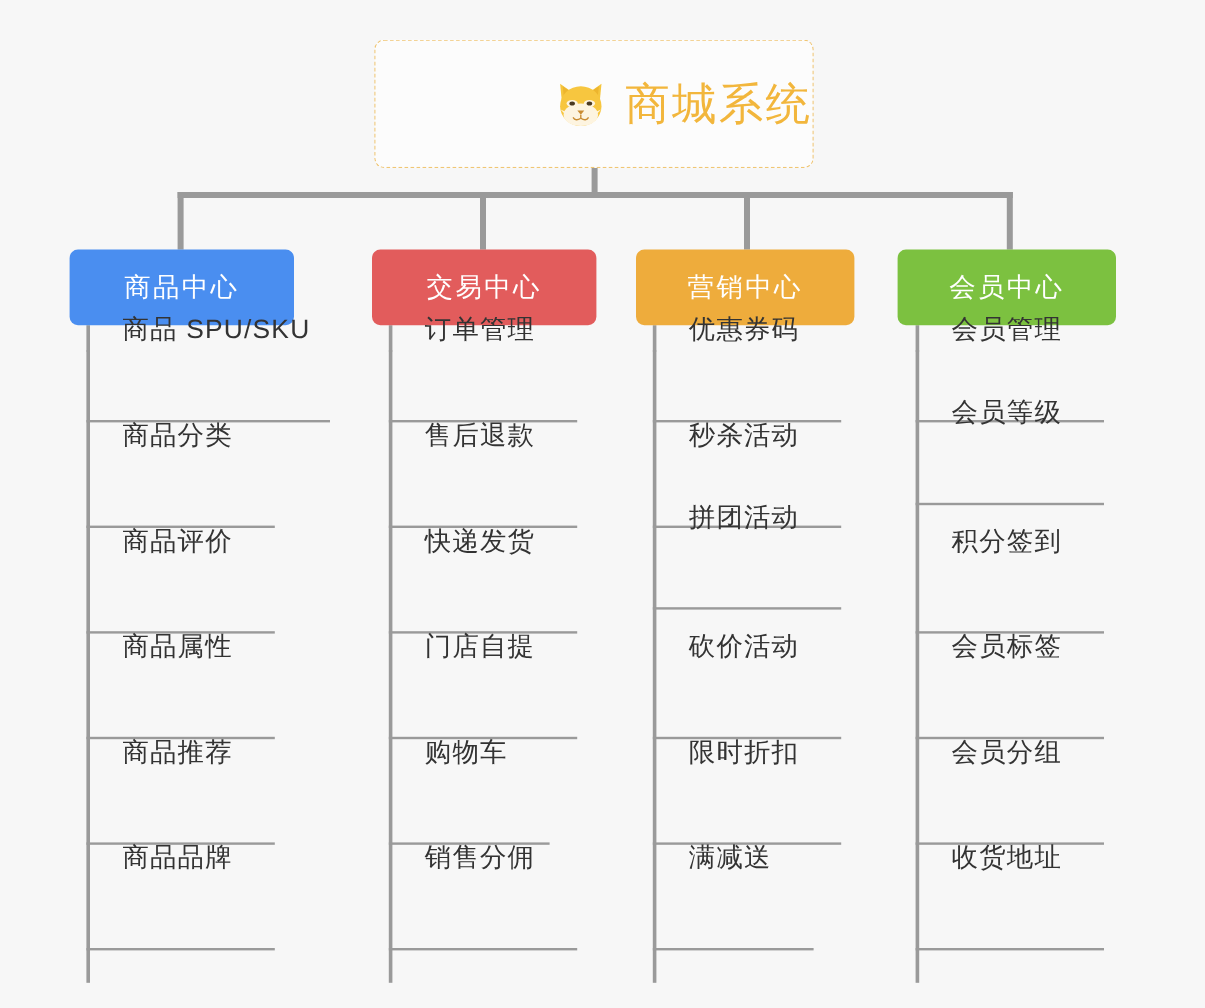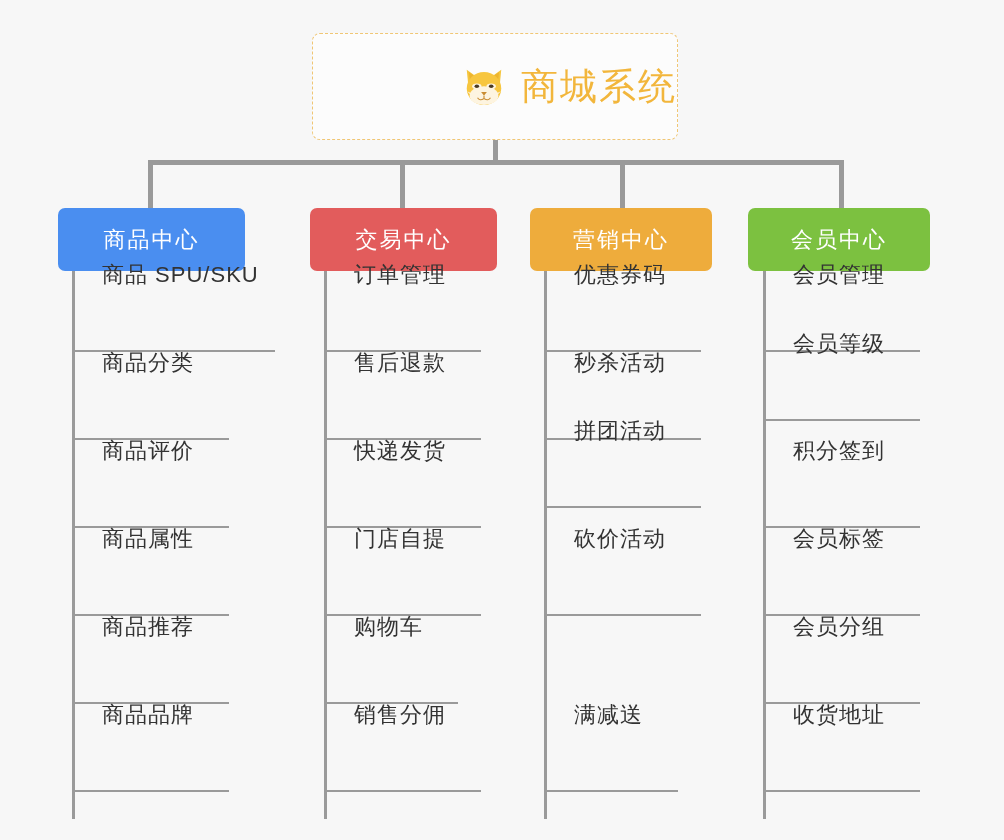--- a/index.html
+++ b/index.html
@@ -197,20 +197,23 @@
     </div>
   <div class="leaf" style="left: 544px; top: 352px; width: 157px; border-bottom-color: rgb(154, 154, 154);">
       <span class="leaf-label">秒杀活动</span>
     </div>
   <div class="leaf" style="left: 544px; top: 420px; width: 157px; border-bottom-color: rgb(154, 154, 154);">
       <span class="leaf-label">拼团活动</span>
     </div>
   <div class="leaf" style="left: 544px; top: 528px; width: 157px; border-bottom-color: rgb(154, 154, 154);">
       <span class="leaf-label">砍价活动</span>
     </div>
+  <div class="leaf" style="left: 544px; top: 616px; width: 157px; border-bottom-color: rgb(154, 154, 154);">
+      <span class="leaf-label">限时折扣</span>
+    </div>
   <div class="leaf" style="left: 544px; top: 704px; width: 134px; border-bottom-color: rgb(154, 154, 154);">
       <span class="leaf-label">满减送</span>
     </div>
 
   <div class="leaf" style="left: 763px; top: 264px; width: 157px; border-bottom-color: rgb(154, 154, 154);">
       <span class="leaf-label">会员管理</span>
     </div>
   <div class="leaf" style="left: 763px; top: 333px; width: 157px; border-bottom-color: rgb(154, 154, 154);">
       <span class="leaf-label">会员等级</span>
     </div>

